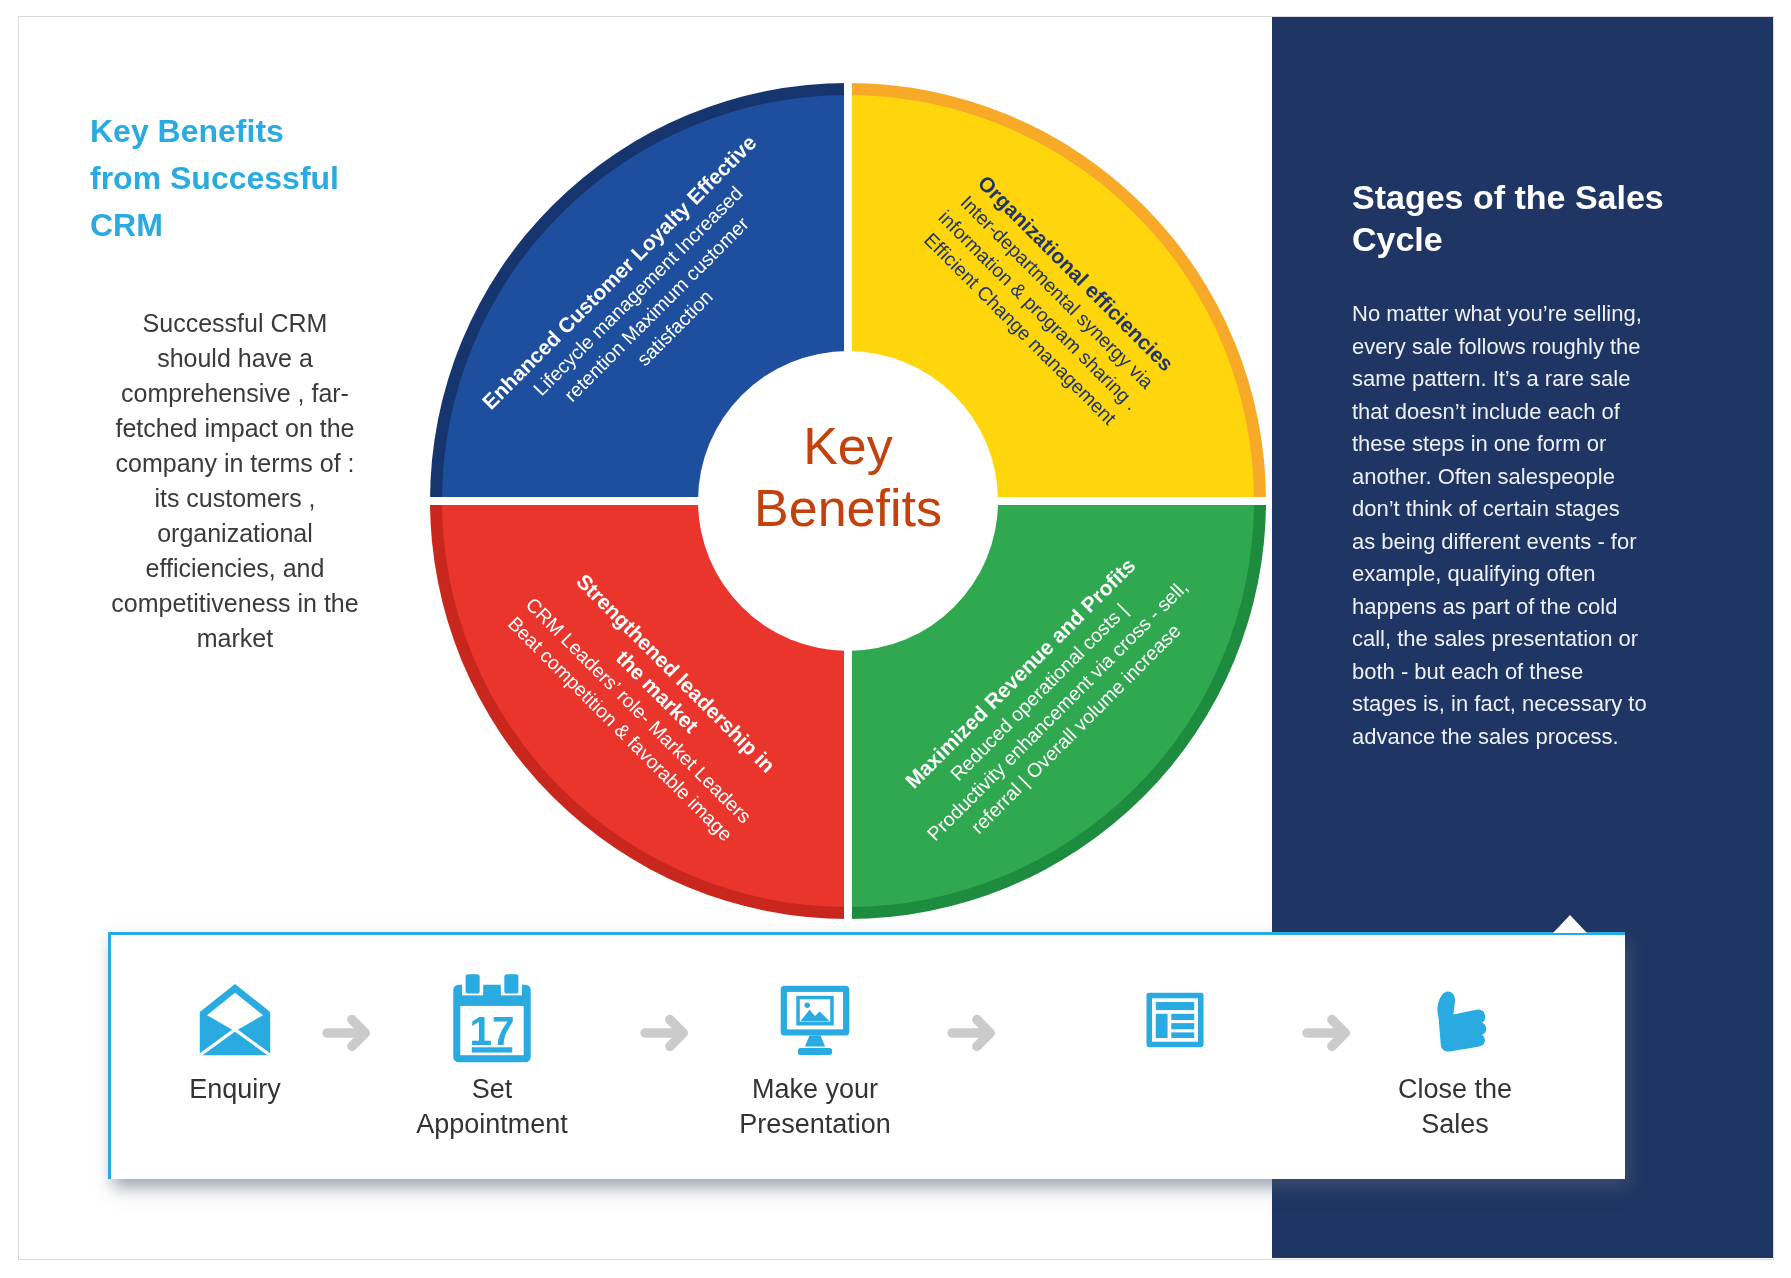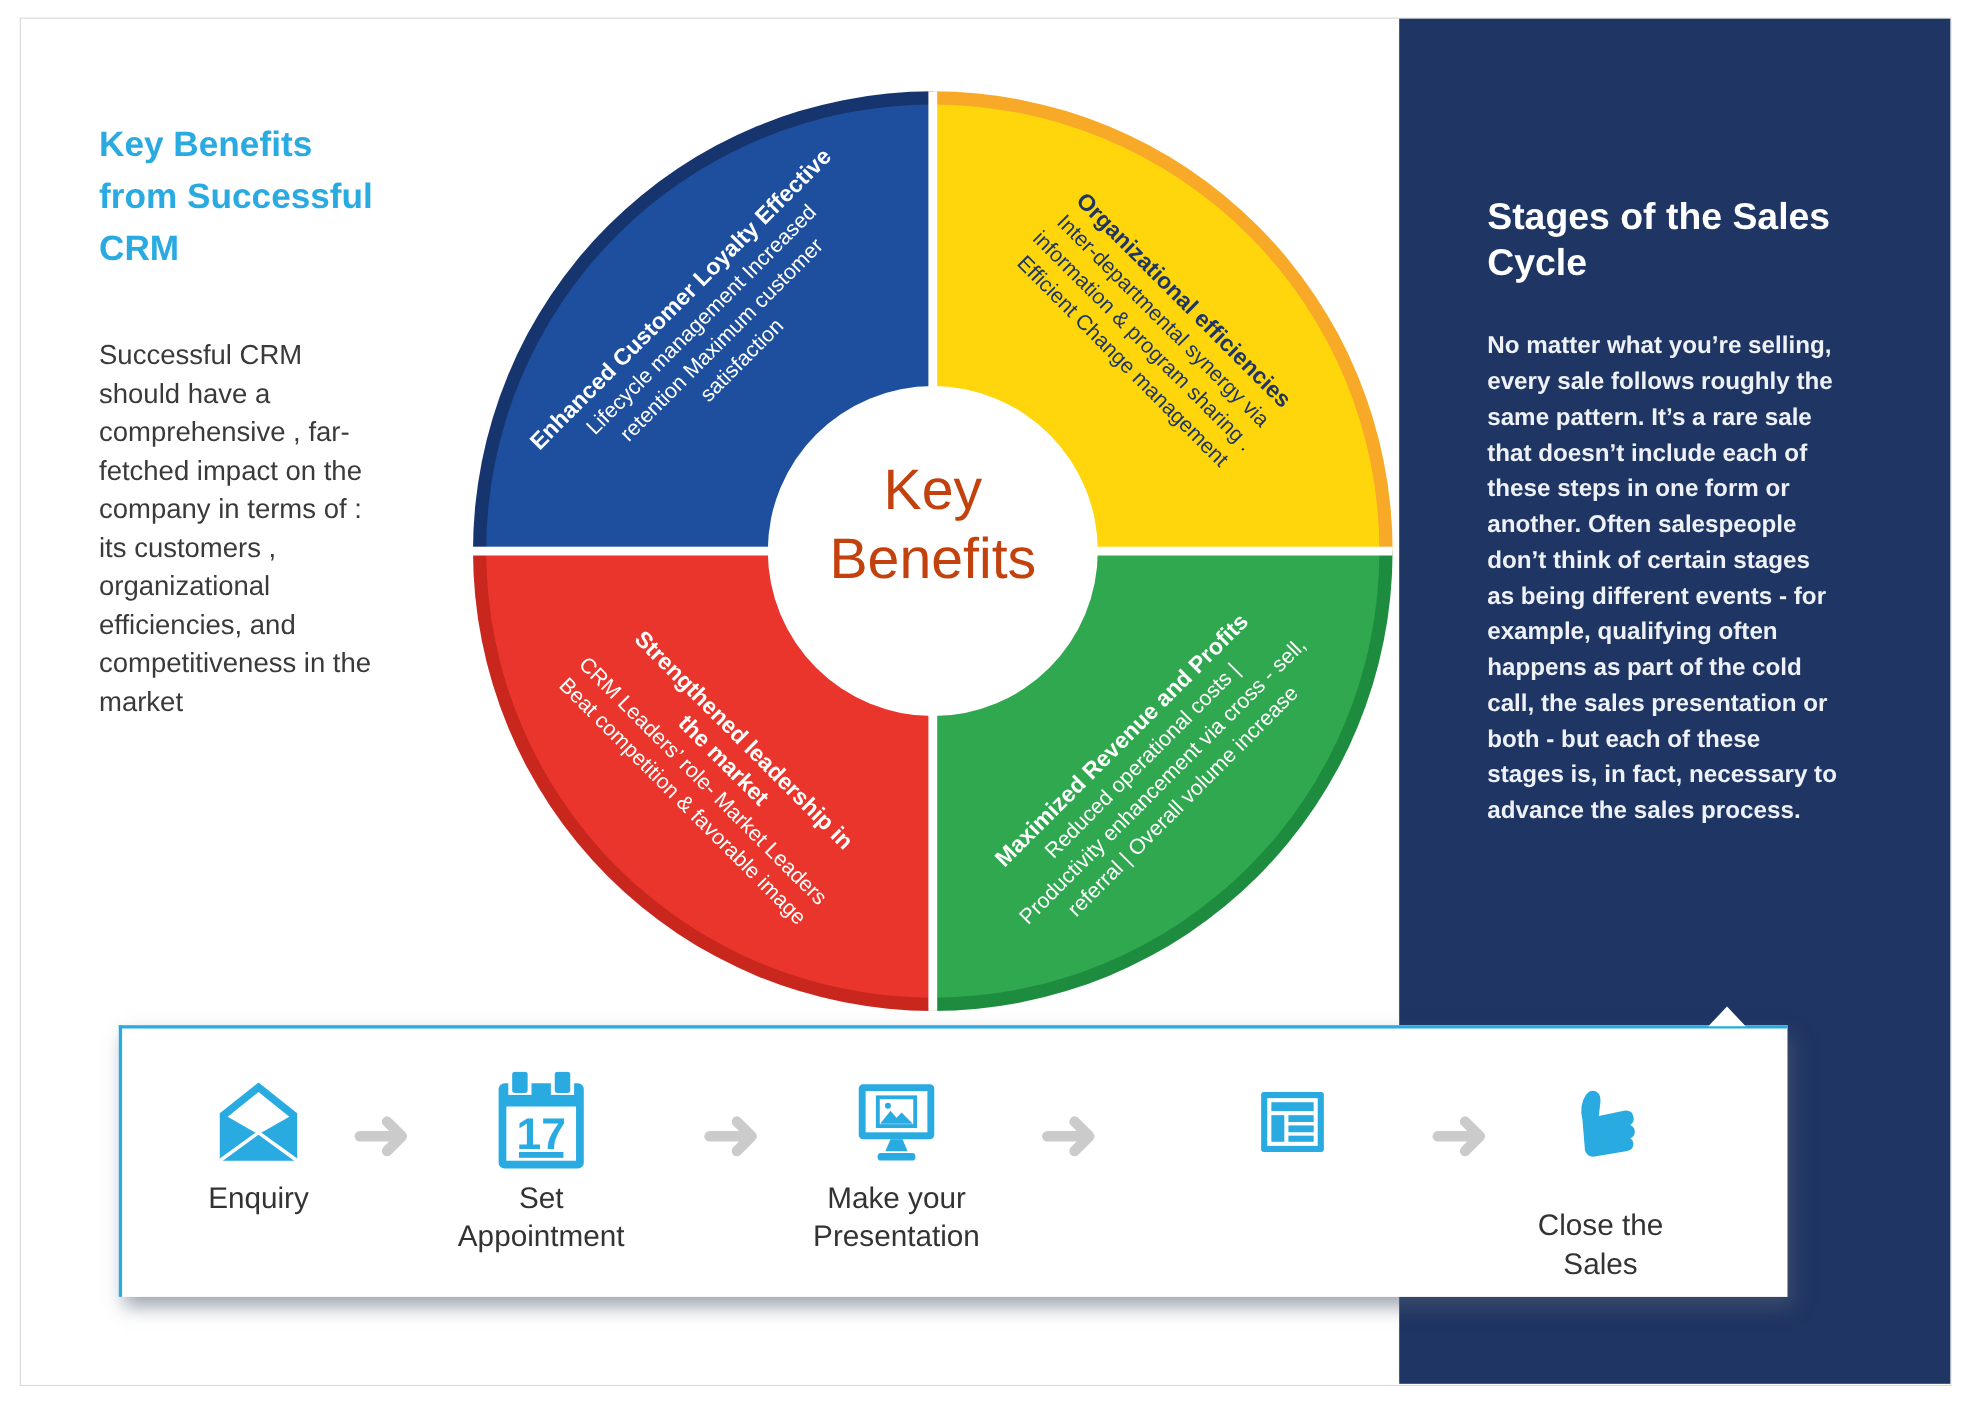--- a/index.html
+++ b/index.html
@@ -10,25 +10,25 @@
   }
   .abs{position:absolute;}
   .pre{white-space:pre-line;}
 
   
   .page-border{left:18px;top:16px;width:1754px;height:1242px;border:1px solid #d9d9d9;background:#ffffff;}
 
   
   .navy-panel{left:1272px;top:17px;width:501px;height:1241px;background:#1f3563;}
   .navy-heading{left:1352px;top:176px;width:380px;font-size:34px;line-height:42px;font-weight:bold;color:#ffffff;}
-  .navy-body{left:1352px;top:298px;width:360px;font-size:22px;line-height:32.5px;color:#eef1f6;font-weight:bold;}
+  .navy-body{left:1352px;top:298px;width:360px;font-size:22px;line-height:32.5px;color:#eef1f6;}
 
   
   .left-heading{left:90px;top:108px;width:300px;font-size:32px;line-height:47px;font-weight:bold;color:#29abe2;}
-  .left-body{left:90px;top:306px;width:290px;font-size:25px;line-height:35px;color:#3a3a3a;}
+  .left-body{left:90px;top:306px;width:290px;font-size:25px;line-height:35px;color:#3a3a3a;text-align:center;}
 
   
   .donut-rim{left:430px;top:83px;width:836px;height:836px;border-radius:50%;
     background:conic-gradient(#f7a927 0deg 90deg,#1e8c3e 90deg 180deg,#c9271d 180deg 270deg,#16356e 270deg 360deg);}
   .donut-main{left:442px;top:95px;width:812px;height:812px;border-radius:50%;
     background:conic-gradient(#ffd60b 0deg 90deg,#2fa84f 90deg 180deg,#e9352b 180deg 270deg,#1d4f9e 270deg 360deg);}
   .gap-v{left:844px;top:83px;width:8px;height:836px;background:#ffffff;}
   .gap-h{left:430px;top:497px;width:836px;height:8px;background:#ffffff;}
   .donut-hole{left:698px;top:351px;width:300px;height:300px;border-radius:50%;background:#ffffff;}
   .donut-center-label{left:698px;top:415px;width:300px;text-align:center;
@@ -179,21 +179,21 @@
       <rect x="13" y="13" width="74" height="70" fill="#ffffff"></rect>
       <rect x="19" y="19" width="62" height="13" fill="#29abe2"></rect>
       <rect x="19" y="38" width="19" height="39" fill="#29abe2"></rect>
       <rect x="44" y="38" width="37" height="10" fill="#29abe2"></rect>
       <rect x="44" y="53" width="37" height="10" fill="#29abe2"></rect>
       <rect x="44" y="68" width="37" height="9" fill="#29abe2"></rect>
     </svg>
   </div>
 </div>
 
-<div class="abs stage" style="left:1325px;gap:25px;">
+<div class="abs stage" style="left:1325px;">
   <div class="stage-icon-box">
     <svg width="80" height="82" viewBox="0 0 100 100" style="transform:rotate(-8deg);">
       <path fill="#29abe2" d="M30 45 Q28 28 38 17 Q44 11 50 15 Q55 19 53 28 L49 43 L78 41 Q88 41 88 50 Q88 56 83 58 Q88 61 87 67 Q86 72 81 73 Q85 77 83 82 Q81 87 74 87 L38 88 Q30 88 28 80 Z"></path>
     </svg>
   </div>
   <div class="stage-label pre">Close the
 Sales</div>
 </div>
 
 <div class="abs flow-arrow" style="left:319px;">

